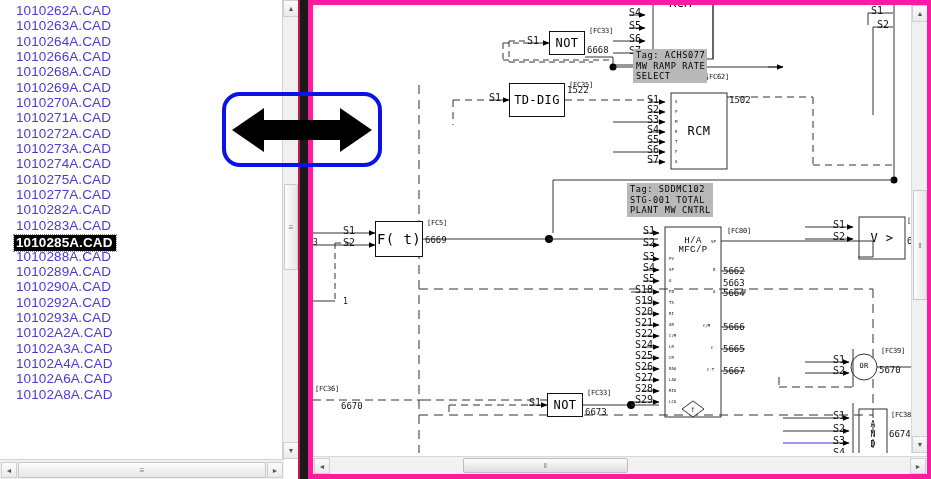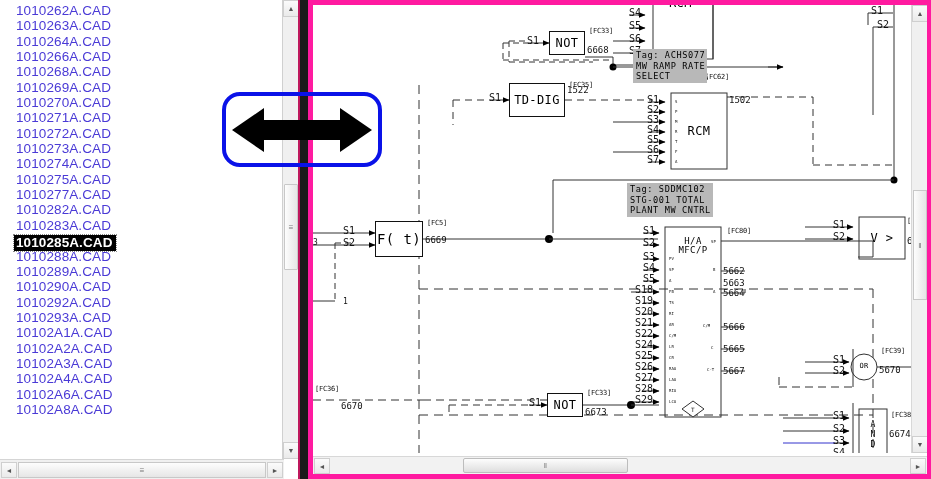--- a/index.html
+++ b/index.html
@@ -256,21 +256,20 @@
       <div class="file-item">1010275A.CAD</div>
       <div class="file-item">1010277A.CAD</div>
       <div class="file-item">1010282A.CAD</div>
       <div class="file-item">1010283A.CAD</div>
       <div class="file-row-sel"><span class="file-item selected">1010285A.CAD</span></div>
       <div class="file-item">1010288A.CAD</div>
       <div class="file-item">1010289A.CAD</div>
       <div class="file-item">1010290A.CAD</div>
       <div class="file-item">1010292A.CAD</div>
       <div class="file-item">1010293A.CAD</div>
-      <div class="file-item">10102A1A.CAD</div>
       <div class="file-item">10102A2A.CAD</div>
       <div class="file-item">10102A3A.CAD</div>
       <div class="file-item">10102A4A.CAD</div>
       <div class="file-item">10102A6A.CAD</div>
       <div class="file-item">10102A8A.CAD</div>
     </div>
 
     <div id="file-vscroll">
       <div class="vs-btn vs-up">▲</div>
       <div id="file-vthumb">≡</div>
@@ -448,21 +447,21 @@
         <div class="tag-fc" style="left:256px;top:76px;">[FC35]</div>
         <div class="num" style="left:254px;top:80px;">1522</div>
 
         <div class="blk" style="left:358px;top:88px;width:56px;height:76px;border:none;background:transparent;">RCM</div>
         <div class="num" style="left:416px;top:90px;">1502</div>
 
         <div class="blk" style="left:62px;top:216px;width:48px;height:36px;font-size:14px;">F( t)</div>
         <div class="tag-fc" style="left:114px;top:214px;">[FC5]</div>
         <div class="num" style="left:112px;top:230px;">6669</div>
 
-        <div class="blk" style="left:354px;top:224px;width:52px;height:34px;border:none;background:transparent;font-size:9px;white-space:pre;">H/A
+        <div class="blk" style="left:354px;top:224px;width:52px;height:34px;border:none;background:transparent;font-size:9px;white-space:pre;font-family:Liberation Mono, monospace;">H/A
 MFC/P</div>
         <div class="tag-fc" style="left:414px;top:222px;">[FC80]</div>
 
         <div class="blk" style="left:546px;top:212px;width:46px;height:42px;border:none;background:transparent;font-size:12px;">V &gt;</div>
         <div class="tag-fc" style="left:594px;top:212px;">[FC</div>
         <div class="num" style="left:594px;top:231px;">678</div>
 
         <div class="blk" style="left:538px;top:349px;width:26px;height:26px;border:none;background:transparent;font-size:7px;">OR</div>
         <div class="tag-fc" style="left:568px;top:342px;">[FC39]</div>
         <div class="num" style="left:566px;top:360px;">5670</div>

